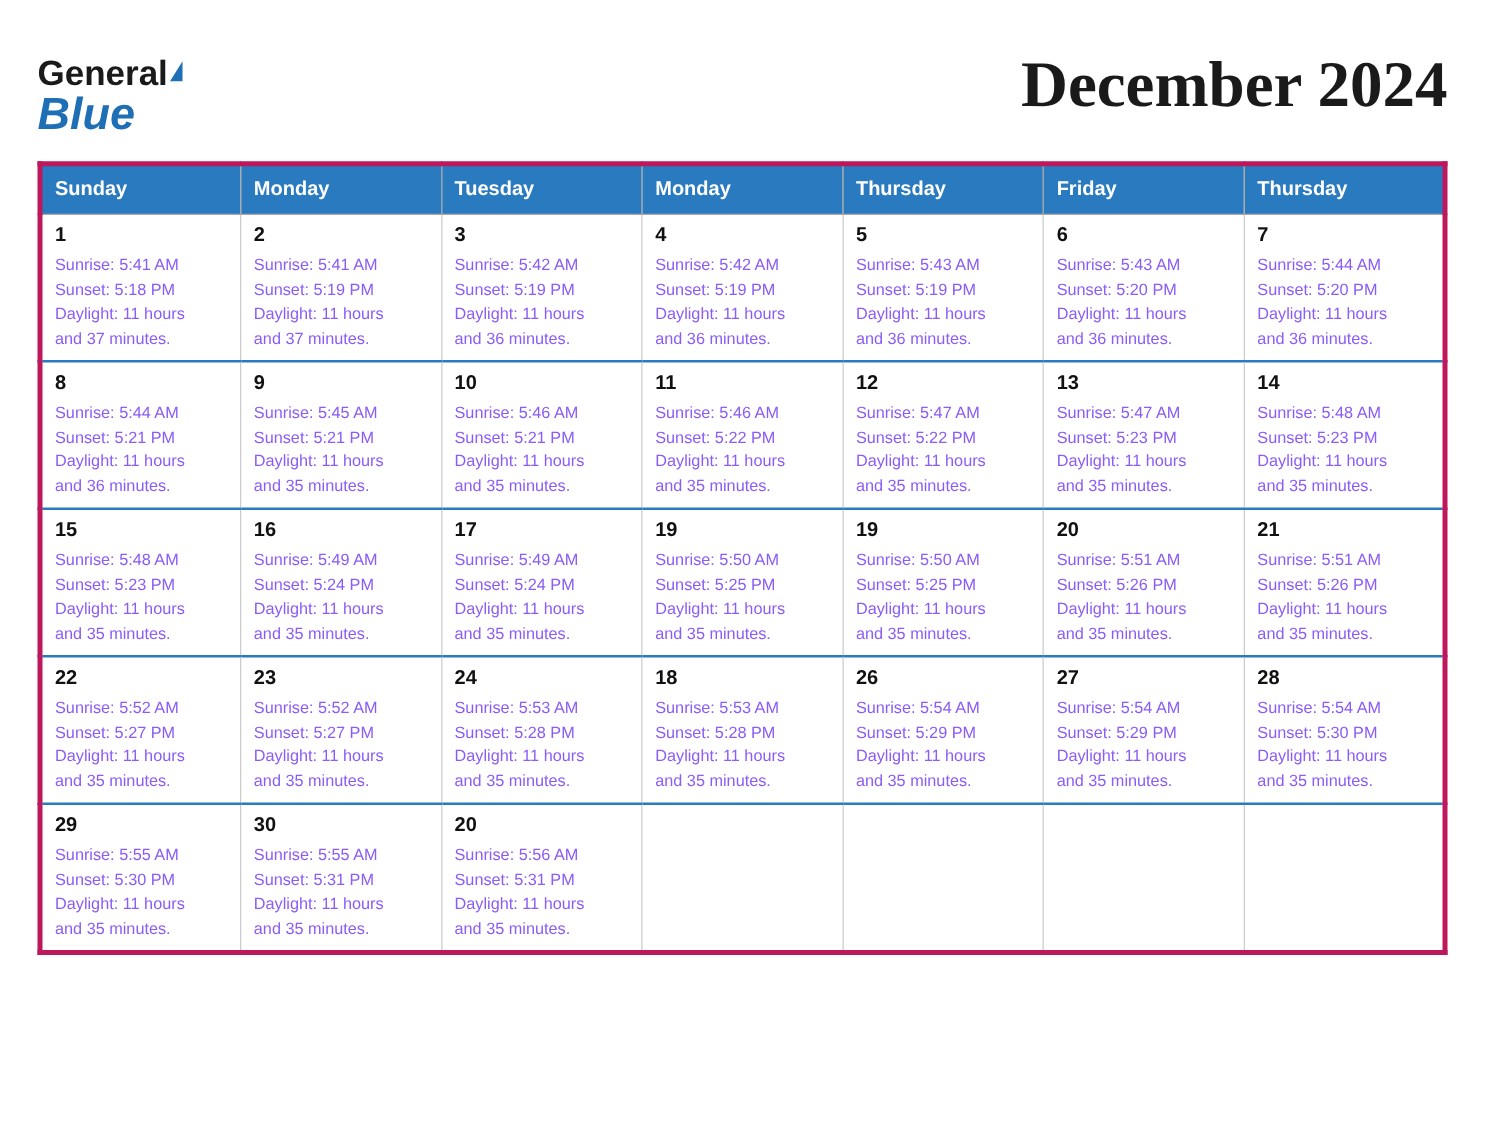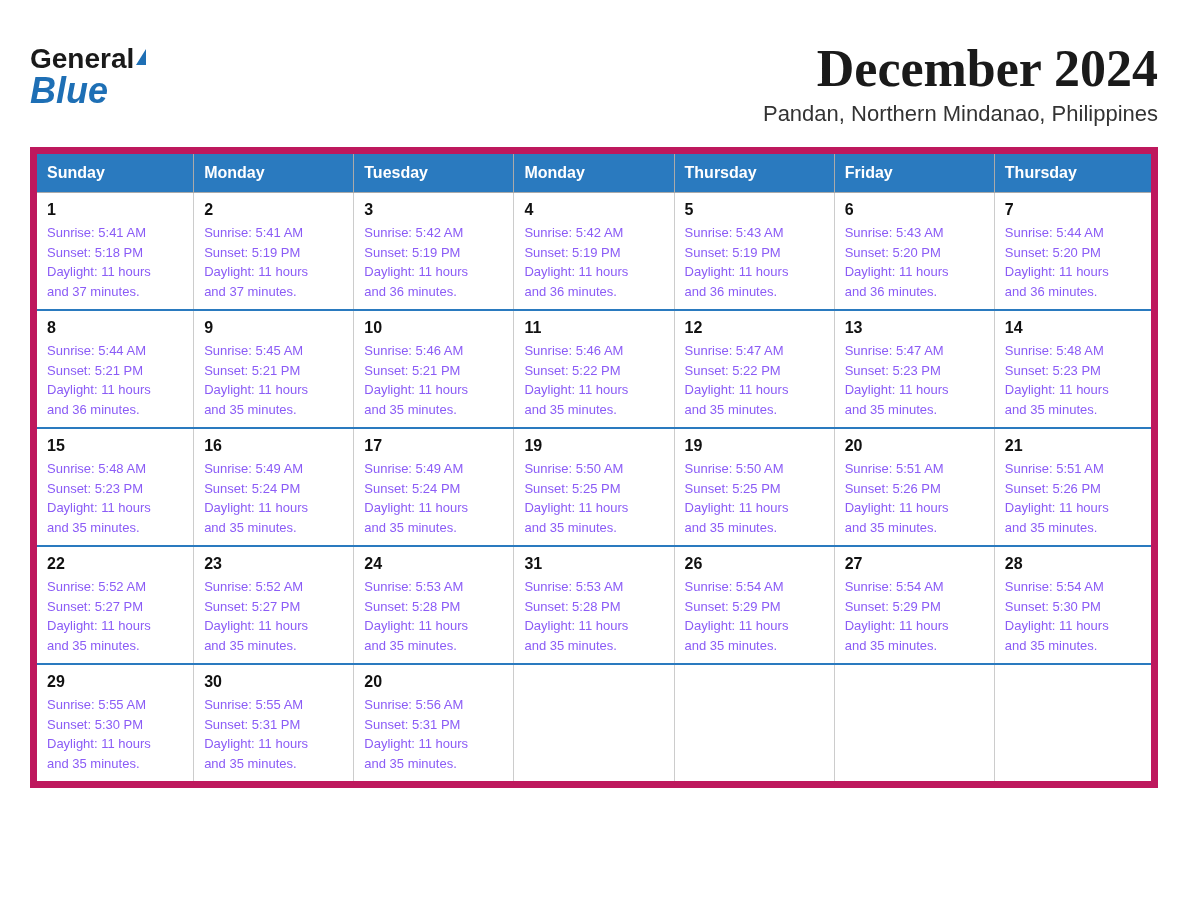--- a/index.html
+++ b/index.html
@@ -59,21 +59,21 @@
       font-family: Liberation Serif, serif;
     }
     .location-title {
       font-size: 22px;
       color: #333;
       margin-top: 4px;
     }
     .calendar-table {
       width: 100%;
       border-collapse: collapse;
-      border: 7px solid #be185d;
+      border: 4px solid #be185d;
       padding-left: 44px;
     }
     .calendar-table th {
       background-color: #2a7abf;
       color: #ffffff;
       font-size: 16px;
       font-weight: bold;
       padding: 10px 10px;
       text-align: left;
       border: 1px solid #aaa;
@@ -108,21 +108,20 @@
 </head>
 <body>
 
 <div class="header-area">
   <div class="logo">
     <span class="logo-general">General<span class="logo-triangle"></span></span>
     <span class="logo-blue">Blue</span>
   </div>
   <div class="title-area">
     <div class="month-title">December 2024</div>
-    <div class="location-title">Pandan, Northern Mindanao, Philippines</div>
   </div>
 </div>
 
 <table class="calendar-table">
   <thead>
     <tr>
     <th>Sunday</th>
         <th>Monday</th>
         <th>Tuesday</th>
         <th>Monday</th>
@@ -229,21 +228,21 @@
         </td>
         <td>
           <div class="day-number">23</div>
           <div class="day-info">Sunrise: 5:52 AM<br>Sunset: 5:27 PM<br>Daylight: 11 hours<br>and 35 minutes.</div>
         </td>
         <td>
           <div class="day-number">24</div>
           <div class="day-info">Sunrise: 5:53 AM<br>Sunset: 5:28 PM<br>Daylight: 11 hours<br>and 35 minutes.</div>
         </td>
         <td>
-          <div class="day-number">31</div>
+          <div class="day-number">18</div>
           <div class="day-info">Sunrise: 5:53 AM<br>Sunset: 5:28 PM<br>Daylight: 11 hours<br>and 35 minutes.</div>
         </td>
         <td>
           <div class="day-number">26</div>
           <div class="day-info">Sunrise: 5:54 AM<br>Sunset: 5:29 PM<br>Daylight: 11 hours<br>and 35 minutes.</div>
         </td>
         <td>
           <div class="day-number">27</div>
           <div class="day-info">Sunrise: 5:54 AM<br>Sunset: 5:29 PM<br>Daylight: 11 hours<br>and 35 minutes.</div>
         </td>

